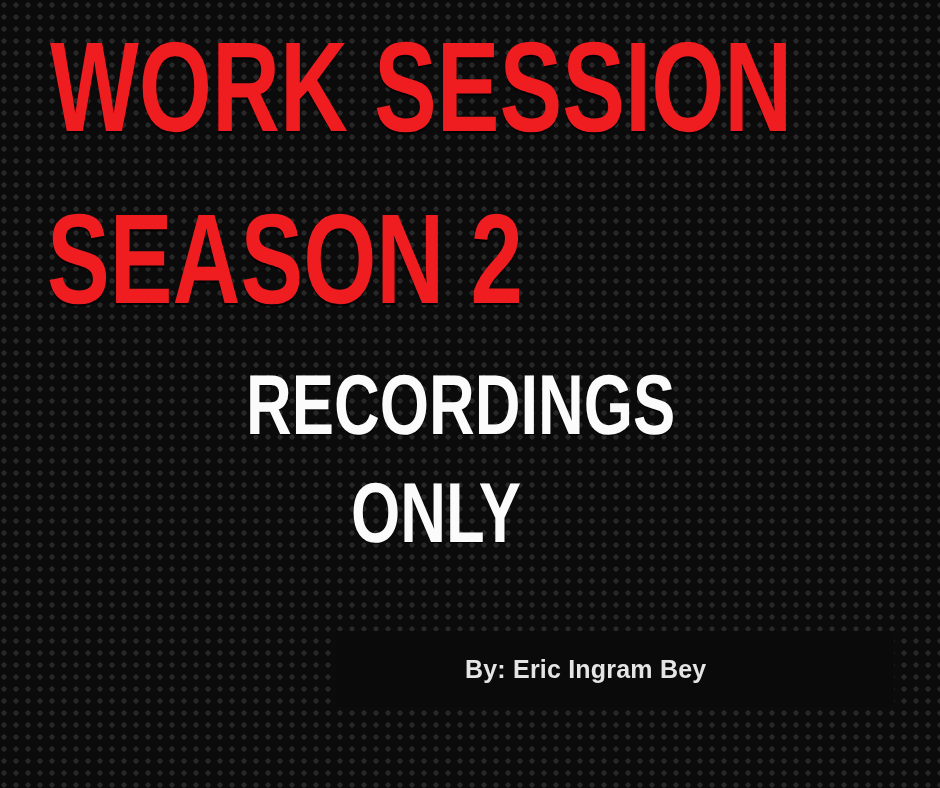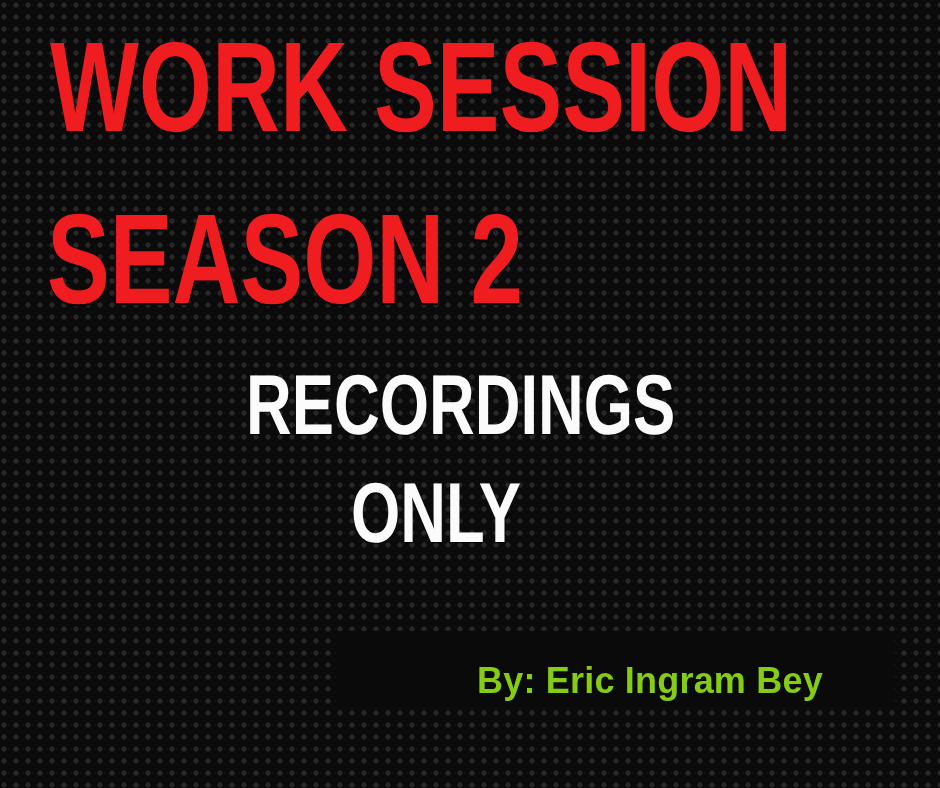--- a/index.html
+++ b/index.html
@@ -98,27 +98,27 @@
     top: 631px;
     width: 558px;
     height: 76px;
     background: #0a0a0a;
   }
 
   #byline-text {
     position: absolute;
     left: 129px;
     top: 19px;
-    margin: 12px;
+    margin: 0;
     font-family: "Liberation Sans", sans-serif;
     font-weight: 700;
-    font-size: 36px;
+    font-size: 25px;
     line-height: 38px;
     letter-spacing: 0.2px;
-    color: #84cc16;
+    color: #e5e5e5;
     white-space: nowrap;
   }
 </style>
 </head>
 <body>
 
 <div id="poster">
 
   <div id="dot-layer"></div>
 

